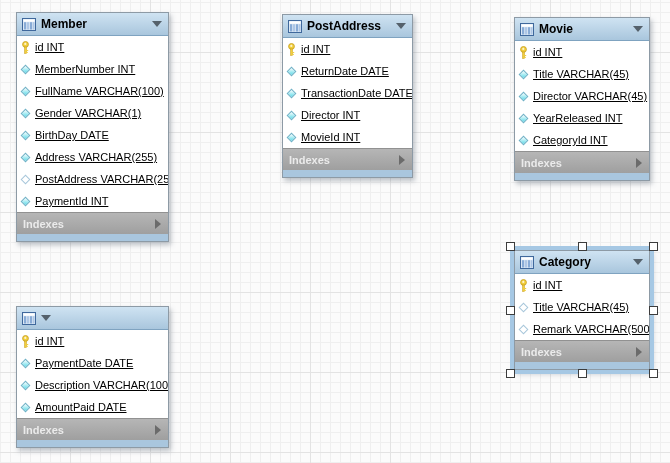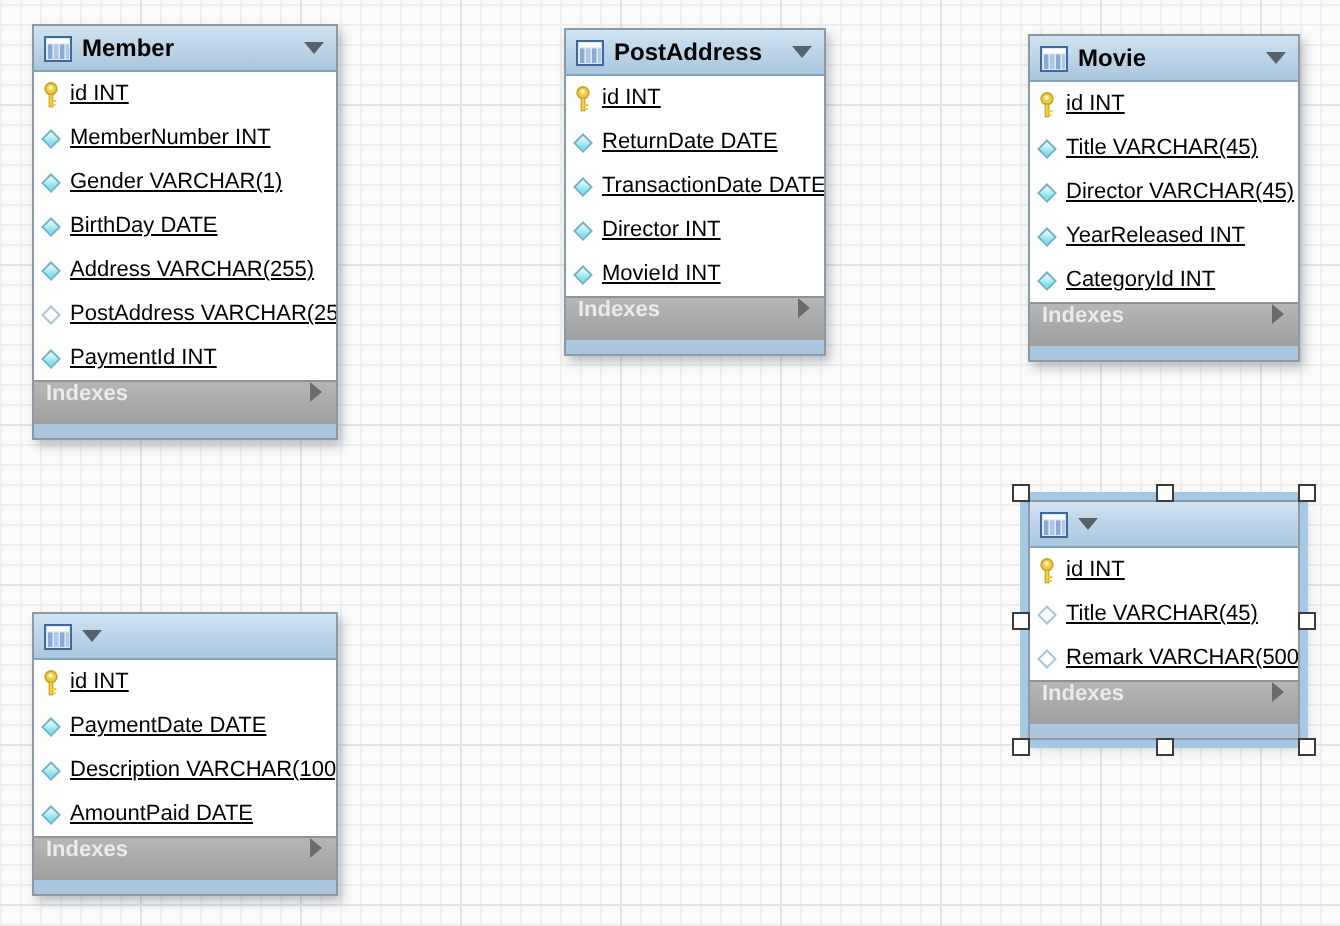--- a/index.html
+++ b/index.html
@@ -37,21 +37,21 @@
   .tri-down{flex:none;width:0;height:0;border-left:5px solid transparent;border-right:5px solid transparent;border-top:6px solid #55616b;}
   .tri-right{flex:none;width:0;height:0;border-top:5px solid transparent;border-bottom:5px solid transparent;border-left:6px solid #6b6b6b;margin-left:auto;}
   .t-body{background:#fff;}
   .t-row{height:22px;display:flex;align-items:center;gap:5px;padding-left:4px;font-size:11px;color:#000;white-space:nowrap;}
   .t-label{white-space:nowrap;text-decoration:underline;}
   .key-icon{flex:none;width:9px;height:13px;display:inline-flex;}
   .diamond{flex:none;width:7px;height:7px;transform:rotate(45deg);margin:0 1px;box-sizing:border-box;}
   .diamond.filled{background:linear-gradient(135deg,#ffffff 0%,var(--diamond,#7de2ed) 78%);border:1px solid #6fb1c6;}
   .diamond.hollow{background:#ffffff;border:1px solid #a7c6da;}
   .t-footer{
-    height:21px;display:flex;align-items:flex-start;
+    height:21px;display:flex;align-items:center;
     padding:0 7px 0 6px;
     background:linear-gradient(to bottom,var(--indexes-top,#b6b6b6),var(--indexes-bottom,#9f9f9f));
     border-top:1px solid #919191;
     font-size:11px;font-weight:bold;color:var(--indexes-text,#ebebeb);
   }
   .t-strip{height:7px;background:var(--strip,#a9c6de);}
   .handle{
     position:absolute;width:7px;height:7px;
     background:#ffffff;border:1px solid #3c3c3c;
     z-index:10;
@@ -88,20 +88,24 @@
             </svg>
           </span>
           <span class="t-label">id INT</span>
         </div>
         <div class="t-row">
           <span class="diamond filled"></span>
           <span class="t-label">MemberNumber INT</span>
         </div>
         <div class="t-row">
           <span class="diamond filled"></span>
+          <span class="t-label">FullName VARCHAR(100)</span>
+        </div>
+        <div class="t-row">
+          <span class="diamond filled"></span>
           <span class="t-label">Gender VARCHAR(1)</span>
         </div>
         <div class="t-row">
           <span class="diamond filled"></span>
           <span class="t-label">BirthDay DATE</span>
         </div>
         <div class="t-row">
           <span class="diamond filled"></span>
           <span class="t-label">Address VARCHAR(255)</span>
         </div>
@@ -227,20 +231,21 @@
         <span class="t-icon">
           <svg width="14" height="13" viewBox="0 0 14 13">
             <rect x="0.5" y="0.5" width="13" height="12" fill="#dce8f4" stroke="#3f689c"></rect>
             <rect x="1.5" y="1.5" width="11" height="2.2" fill="#ffffff"></rect>
             <rect x="2" y="4.2" width="2.2" height="7.3" fill="#88abd6"></rect>
             <rect x="5" y="4.2" width="2.2" height="7.3" fill="#aec7e6"></rect>
             <rect x="8" y="4.2" width="2.2" height="7.3" fill="#88abd6"></rect>
             <rect x="11" y="4.2" width="1.5" height="7.3" fill="#aec7e6"></rect>
           </svg>
         </span>
+        <span class="t-title">Category</span>
         <span class="tri-down"></span>
       </div>
       <div class="t-body">
         <div class="t-row">
           <span class="key-icon">
             <svg width="9" height="13" viewBox="0 0 9 13">
               <circle cx="4.5" cy="3.4" r="2.9" fill="#f2cf3a" stroke="#caa32a" stroke-width="0.9"></circle>
               <circle cx="4.3" cy="2.9" r="1.1" fill="#fbf3cf"></circle>
               <rect x="3.6" y="6" width="1.8" height="6.4" fill="#f2cf3a" stroke="#caa32a" stroke-width="0.6"></rect>
               <rect x="5.3" y="9" width="1.9" height="1.1" fill="#f2cf3a"></rect>

